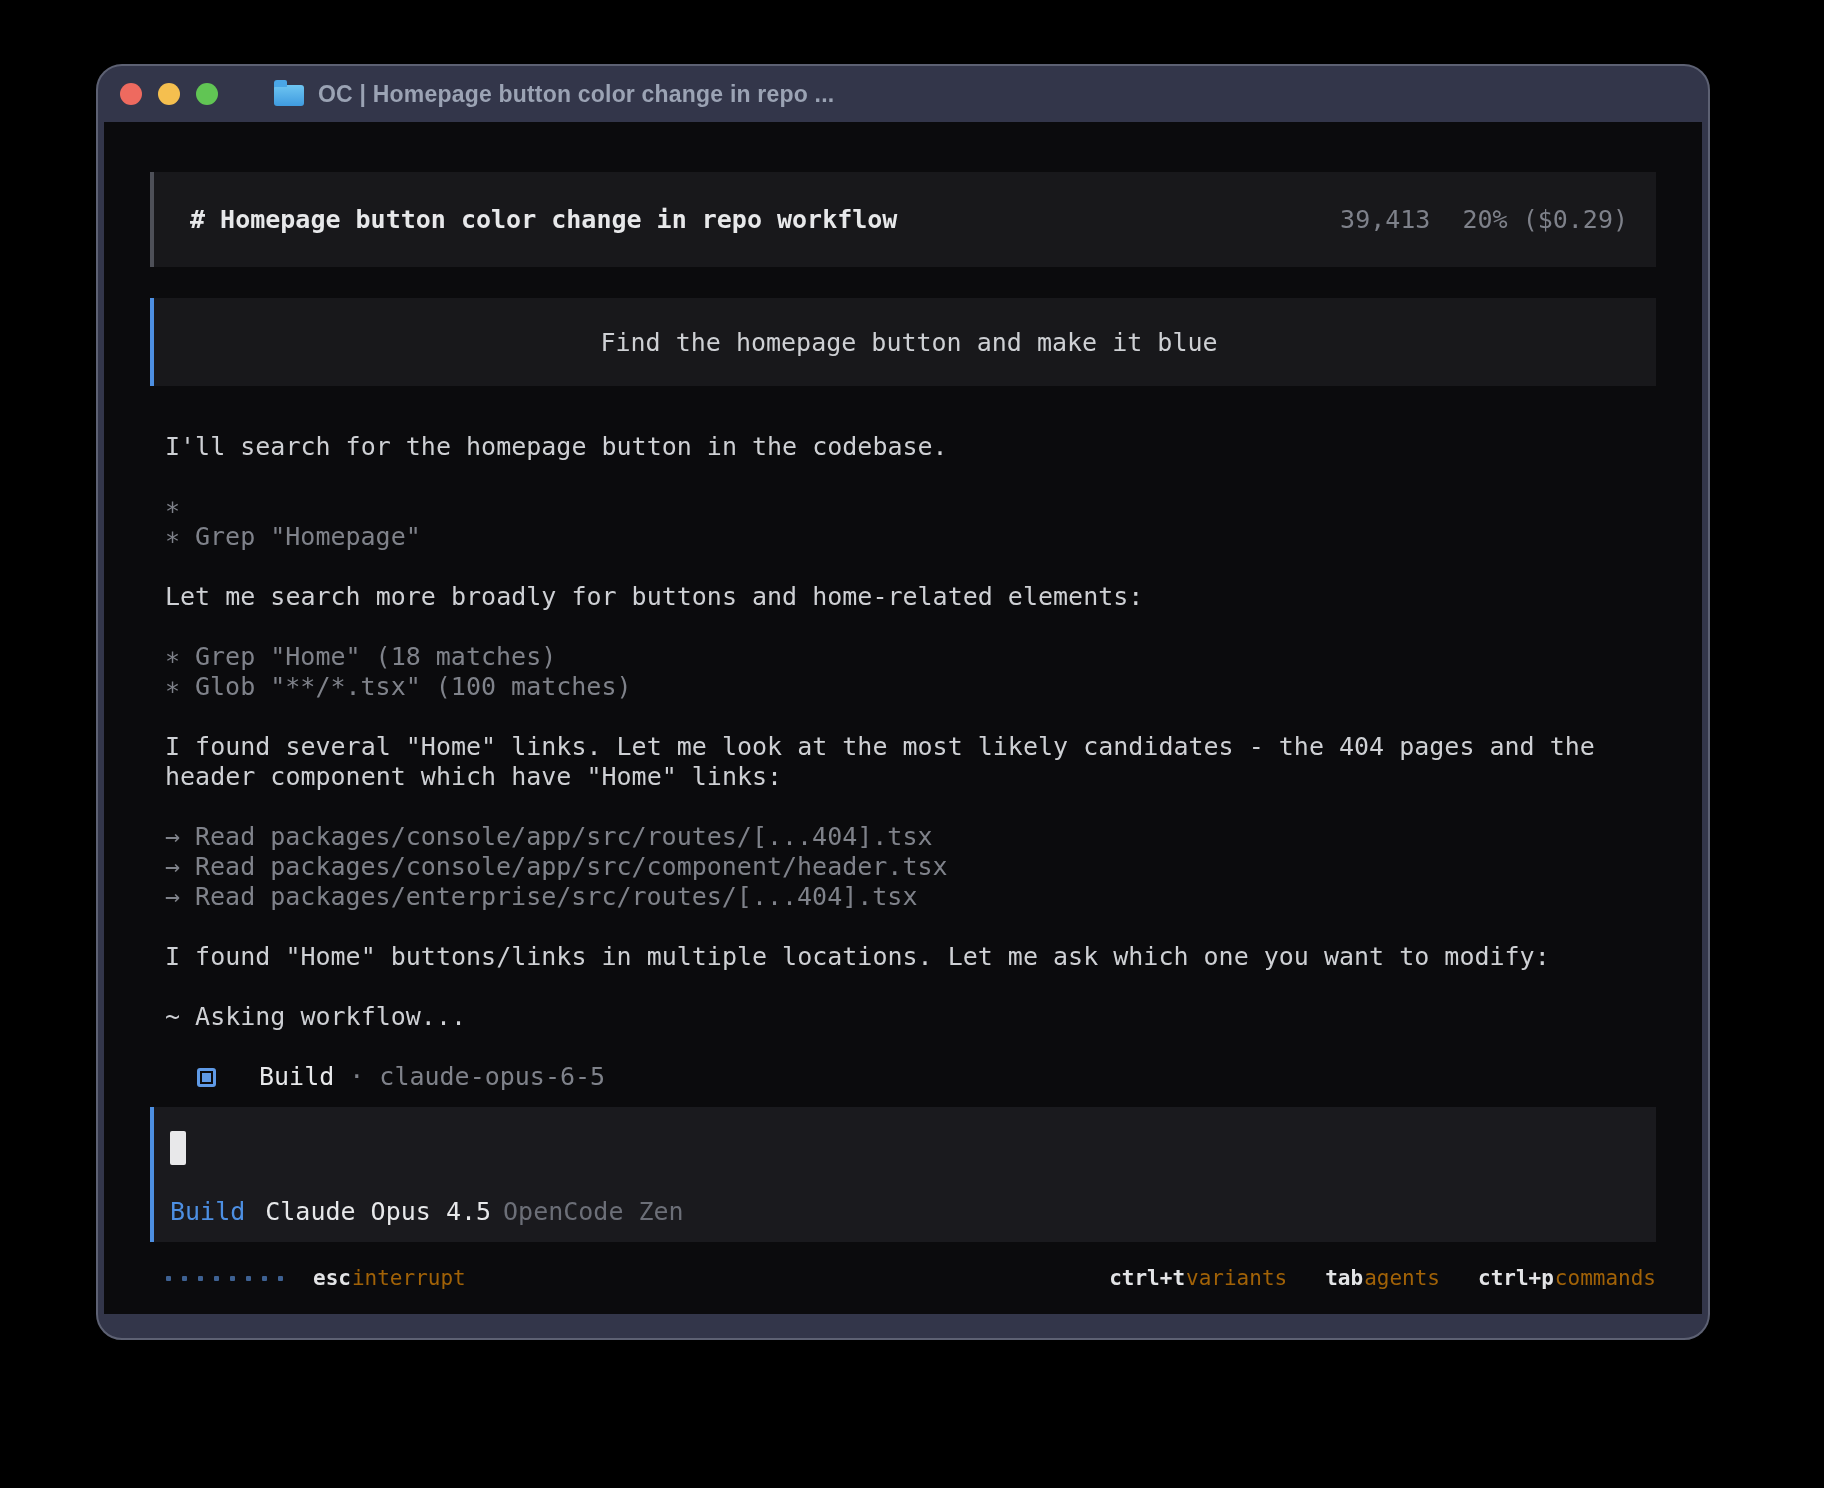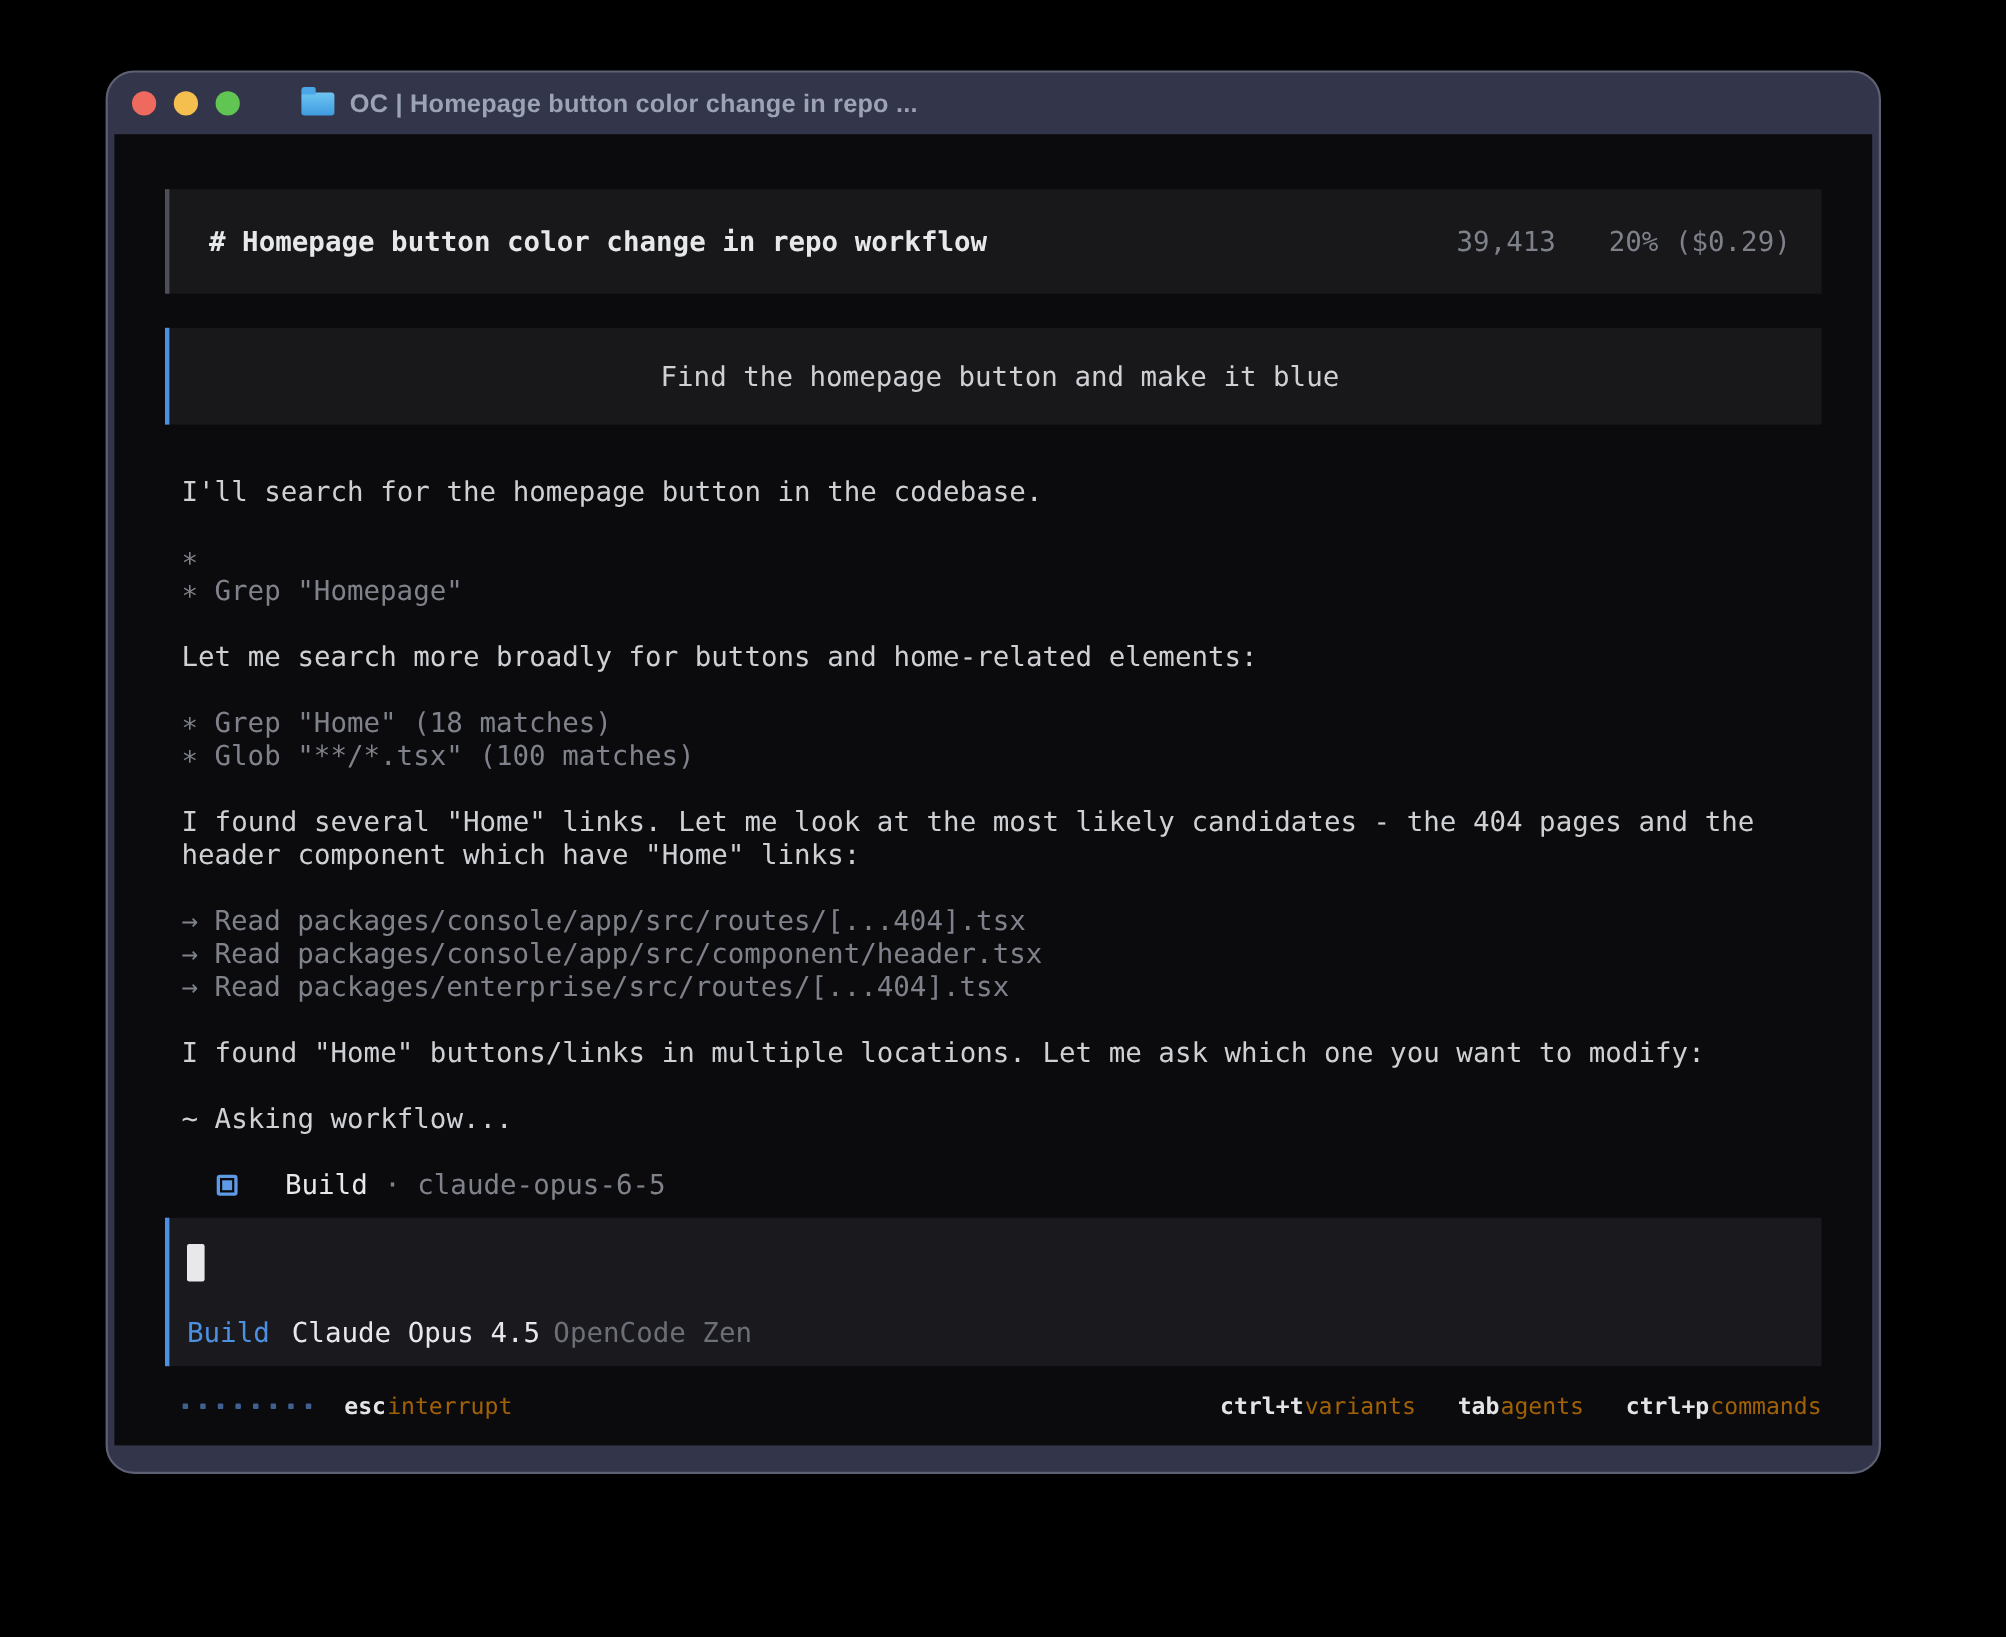--- a/index.html
+++ b/index.html
@@ -12,37 +12,37 @@
     display:flex; flex-direction:column; overflow:hidden;
   }
 
   
   .titlebar { height:56px; flex:0 0 auto; display:flex; align-items:center; padding-left:22px; }
   .lights { display:flex; gap:16px; }
   .light { width:22px; height:22px; border-radius:50%; }
   .light.red { background:#ee6a5f; }
   .light.yellow { background:#f5bf4f; }
   .light.green { background:#61c554; }
-  .title-group { display:flex; margin-left:56px; gap:14px; }
+  .title-group { display:flex; align-items:center; margin-left:56px; gap:14px; }
   .folder { width:30px; height:21px; background:linear-gradient(#6ec5f1,#3f9be0); border-radius:3px; position:relative; margin-top:3px; }
   .folder::before { content:""; position:absolute; top:-5px; left:0; width:13px; height:7px; background:#4aa6e6; border-radius:3px 2px 0 0; }
   .titlebar-title { font-family:"Liberation Sans",sans-serif; font-weight:700; font-size:23px; color:#9ba3b4; letter-spacing:.2px; }
 
   
   .content {
     flex:1 1 auto; background:#0b0b0d; margin:0 6px;
     padding:50px 46px 0 46px; display:flex; flex-direction:column; overflow:hidden;
   }
   .bottomstrip { height:24px; flex:0 0 auto; }
 
   .panel { background:#18181b; border-left:4px solid #4e5058; }
   .header-panel { height:95px; flex:0 0 auto; display:flex; align-items:center; justify-content:space-between;
     padding:0 28px 0 36px; margin-bottom:31px; font-size:25px; }
   .header-title { font-weight:700; color:#e7e8ea; white-space:pre; }
-  .header-stats { display:flex; gap:48px; color:#7e818a; }
+  .header-stats { display:flex; gap:32px; color:#7e818a; }
 
   .user-panel { height:88px; flex:0 0 auto; display:flex; align-items:center;
     padding:0 28px 0 36px; border-left-color:#4d8fe2; margin-bottom:46px;
     font-size:25px; color:#ced0d4;justify-content:center; }
 
   .transcript { padding-left:15px; font-size:25px; line-height:30px; flex:0 0 auto; }
   .para { color:#ced0d4; margin-bottom:30px; }
   .dim-group { color:#7f828a; margin-bottom:30px; }
   .dim-line { display:flex; }
   .bullet { width:15px; flex:0 0 auto; }

